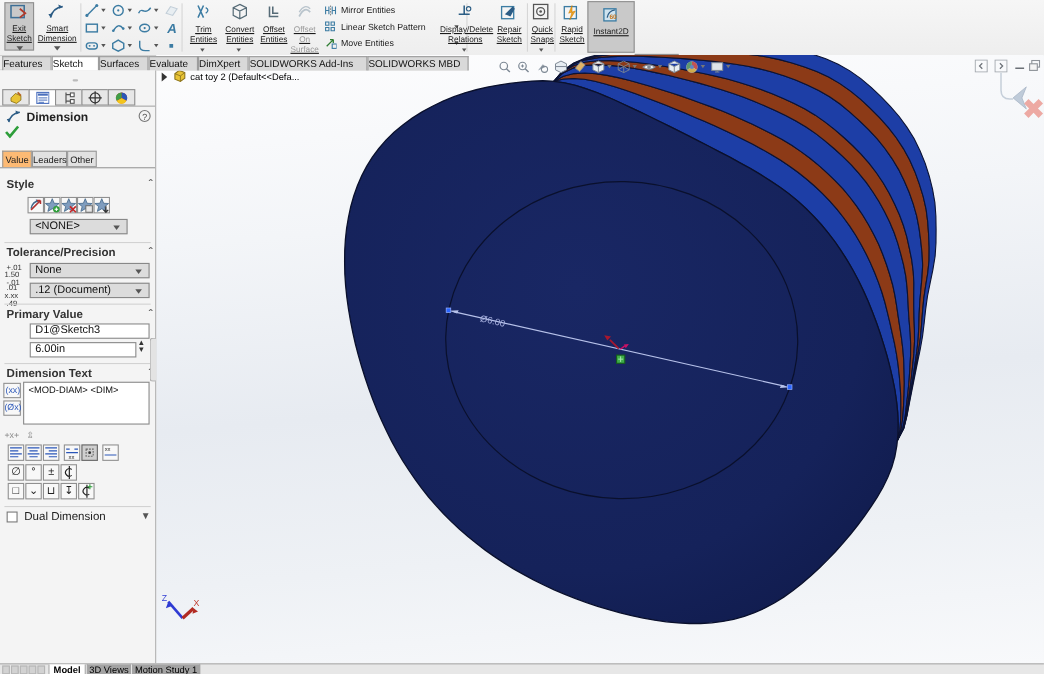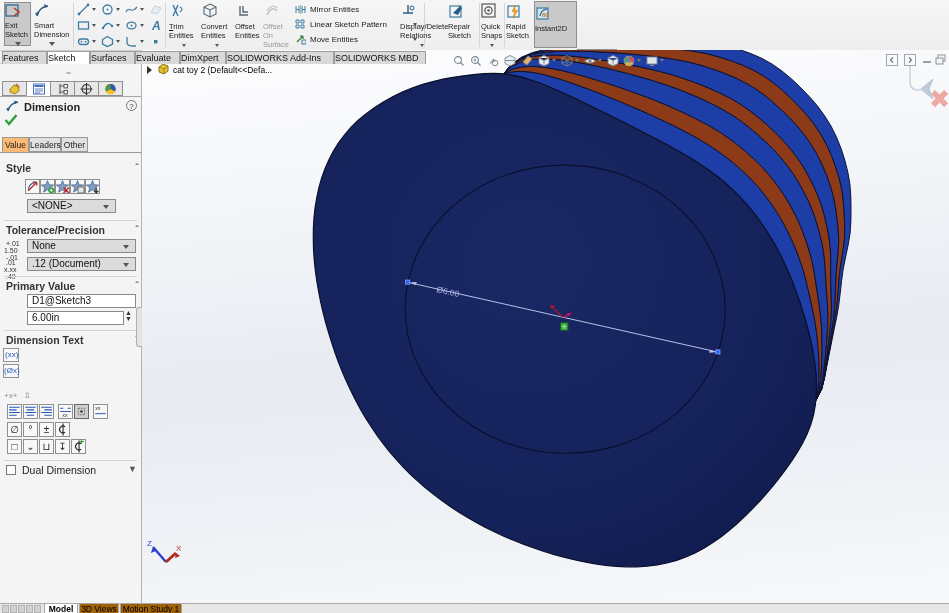--- a/index.html
+++ b/index.html
@@ -1,37 +1,37 @@
 <!DOCTYPE html>
 <html><head><meta charset="utf-8"><style>
 *{margin:0;padding:0;box-sizing:border-box;}
 html,body{width:949px;height:613px;overflow:hidden;font-family:"Liberation Sans",sans-serif;background:#f0f0f0;}
 .abs{position:absolute;}
 #toolbar{position:absolute;left:0;top:0;width:949px;height:51px;background:linear-gradient(180deg,#f6f6f6,#eeeeee);border-bottom:1px solid #cfcfcf;}
-.tbtn{position:absolute;text-align:left;font-size:7.5px;color:#1b1b1b;line-height:1.2;}
+.tbtn{position:absolute;text-align:center;font-size:7.5px;color:#1b1b1b;line-height:1.2;text-decoration:underline;}
 .pressed{background:#c9c9c9;border:1px solid #8f8f8f;}
 .sep{position:absolute;top:3px;height:44px;width:1px;background:#d6d6d6;}
 .caret{position:absolute;width:0;height:0;border-left:3px solid transparent;border-right:3px solid transparent;border-top:4px solid #555;}
 .caretsm{position:absolute;width:0;height:0;border-left:2.5px solid transparent;border-right:2.5px solid transparent;border-top:3.5px solid #555;}
 .gray{color:#9a9a9a;}
 #tabstrip{position:absolute;left:0;top:51px;width:426px;height:13px;background:#eeeeee;border-bottom:1px solid #d6d6d6;}
 .ctab{position:absolute;top:0;height:13px;background:#d9d9d9;border:1px solid #9d9d9d;border-bottom:none;font-size:9px;color:#111;text-align:left;line-height:13px;}
 .ctab.active{background:#ffffff;}
 #viewport{position:absolute;left:142px;top:50px;width:807px;height:553px;
  background:linear-gradient(175deg,#fdfdfe 0%,#f3f5f8 28%,#e7ebf1 55%,#eef1f5 78%,#f8f9fb 100%);}
 #panel{position:absolute;left:0;top:64px;width:142px;height:539px;background:#f4f4f4;border-right:1px solid #b3b3b3;font-size:10px;color:#222;}
 .ptab{position:absolute;top:0;height:15px;background:#e9e9e9;border:1px solid #a8a8a8;}
 .sect{position:absolute;left:0;width:141px;font-weight:bold;font-size:10.5px;color:#333;}
 .chev{position:absolute;right:8px;color:#444;font-weight:normal;font-size:11px;}
 .drop{position:absolute;background:#dcdcdc;border:1px solid #888;font-size:10px;color:#111;line-height:12px;padding-left:4px;}
 .fld{position:absolute;background:#fff;border:1px solid #888;font-size:10px;color:#111;line-height:12px;padding-left:4px;}
 .sq{position:absolute;width:15px;height:15px;background:#f8f8f8;border:1px solid #909090;}
 .hl{position:absolute;left:4px;right:4px;height:1px;background:#d2d2d2;}
 #bottombar{position:absolute;left:0;top:603px;width:949px;height:10px;background:#e7e7e7;border-top:1px solid #aaa;}
-.btab{position:absolute;top:0;height:10px;font-size:8.5px;line-height:10px;text-align:center;background:#a16207;border:1px solid #a5a5a5;border-top:none;}
+.btab{position:absolute;top:0;height:10px;font-size:8.5px;line-height:10px;text-align:center;background:#a3a3a3;border:1px solid #a5a5a5;border-top:none;}
 .icn{position:absolute;}
 text{font-family:"Liberation Sans",sans-serif;}
 </style></head>
 <body>
 <div id="toolbar">
     <div class="tbtn pressed" style="left:4px;top:2px;width:27px;height:44px;"><svg width="17" height="15" style="margin-top:1px" viewBox="0 0 17 15">
         <rect x="1" y="1" width="12" height="11" fill="none" stroke="#3d6f96" stroke-width="1.4"></rect>
         <path d="M9 4 L14 8 L9 12" fill="none" stroke="#b23a2a" stroke-width="1.6"></path>
       </svg><div>Exit<br>Sketch</div></div>
     <div class="caret" style="left:15px;top:42px;"></div>
@@ -380,20 +380,21 @@
     <div class="sect" style="top:216px;left:6px;">Primary Value<span class="chev" style="right:8px;">ˆ</span></div>
     <div class="fld" style="left:27px;top:230px;width:109px;height:14px;">D1@Sketch3</div>
     <div class="fld" style="left:27px;top:247px;width:97px;height:14px;">6.00in</div>
     <div class="abs" style="left:125px;top:246px;font-size:7px;color:#333;line-height:0.9;">▲<br>▼</div>
     <div class="hl" style="top:266px;"></div>
     <div class="sect" style="top:270px;left:6px;">Dimension Text<span class="chev" style="right:8px;">ˆ</span></div>
     <div class="sq" style="left:3px;top:284px;width:16px;height:14px;"></div>
     <div class="abs" style="left:5px;top:286px;font-size:8px;color:#2a56b8;">(xx)</div>
     <div class="sq" style="left:3px;top:300px;width:16px;height:14px;"></div>
     <div class="abs" style="left:4px;top:302px;font-size:8px;color:#2a56b8;">(Øx)</div>
+    <div class="fld" style="left:21px;top:283px;width:115px;height:39px;font-size:8.5px;">&lt;MOD-DIAM&gt; &lt;DIM&gt;</div>
     <div class="abs" style="left:4px;top:327px;font-size:8px;color:#888;">+x+&nbsp;&nbsp;&nbsp;⇫</div>
     <div class="sq" style="left:7px;top:340px;"></div>
     <svg class="abs" style="left:7px;top:340px" width="15" height="15" viewBox="0 0 14 14">
       <path d="M2 3 h10 M2 5.5 h7 M2 8 h10 M2 10.5 h7" stroke="#2a56b8" stroke-width="1"></path>
     </svg>
     <div class="sq" style="left:23px;top:340px;"></div>
     <svg class="abs" style="left:23px;top:340px" width="15" height="15" viewBox="0 0 14 14">
       <path d="M2 3 h10 M3.5 5.5 h7 M2 8 h10 M3.5 10.5 h7" stroke="#2a56b8" stroke-width="1"></path>
     </svg>
     <div class="sq" style="left:39px;top:340px;"></div>

